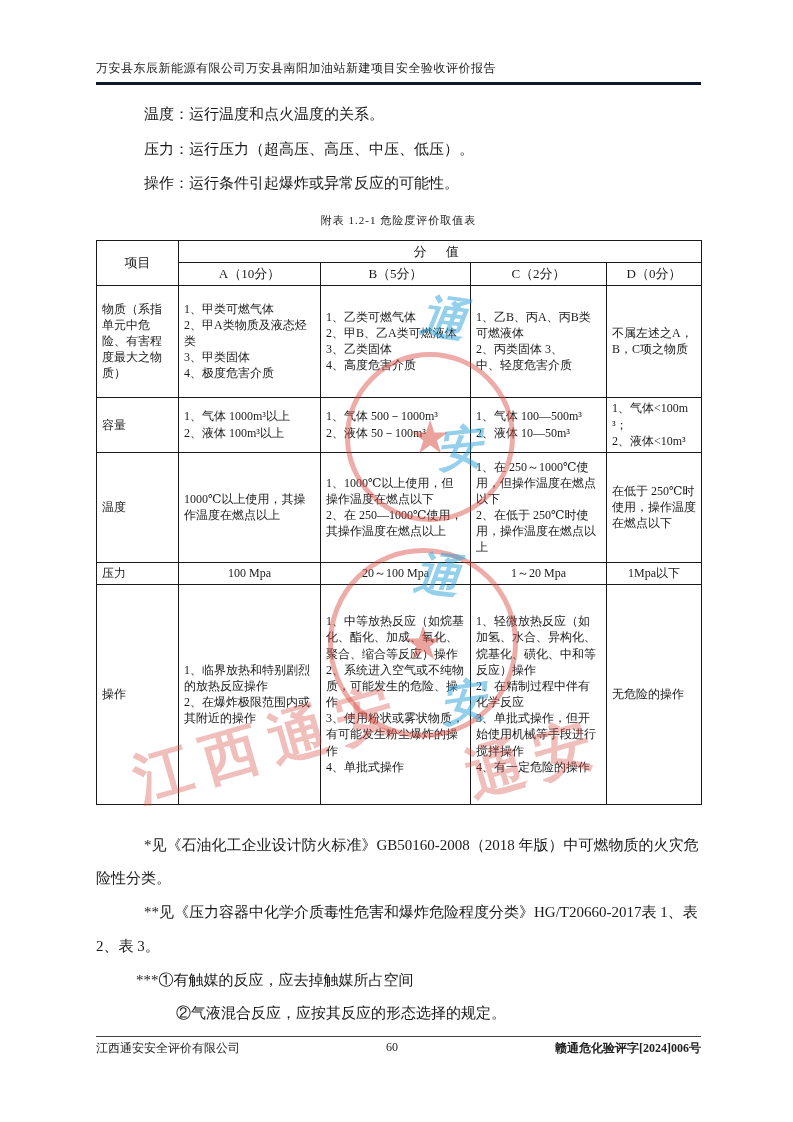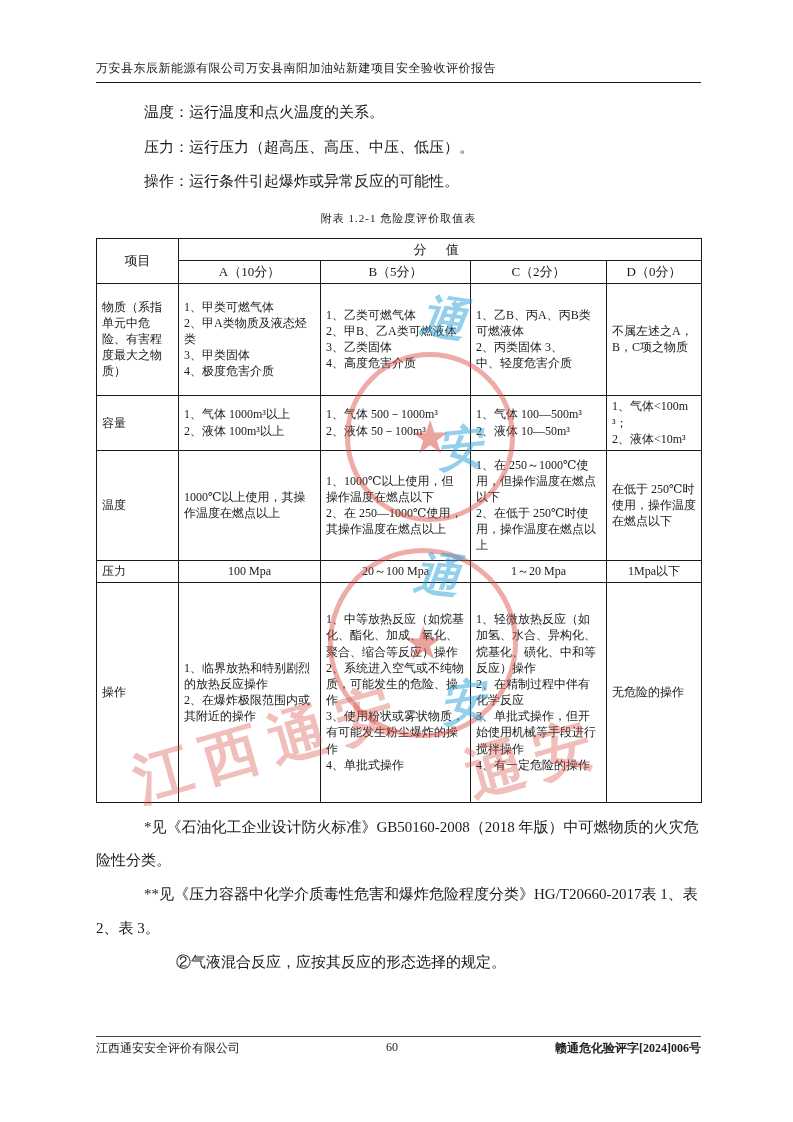--- a/index.html
+++ b/index.html
@@ -14,21 +14,21 @@
   .content {
     position: absolute;
     left: 96px; top: 60px;
     width: 605px;
   }
   
   .doc-header {
     font-size: 12px;
     color: #222;
     padding-bottom: 5px;
-    border-bottom: 1px solid #0f172a;
+    border-bottom: 3px solid #0f172a;
     letter-spacing: 0.5px;
   }
   
   .intro { margin-top: 18px; }
   .intro p {
     padding-left: 48px;
     font-size: 15px;
     line-height: 1.5;
     margin-bottom: 12px;
   }
@@ -68,21 +68,21 @@
   tr.r0 { height: 112px; margin-top: 42px; }
   tr.r1 { height: 55px; }
   tr.r2 { height: 110px; }
   tr.r3 { height: 22px; }
   tr.r4 { height: 220px; }
   td.lbl { font-size: 13px; }
   td.cell { white-space: pre-line; }
   td.top { vertical-align: top; }
   td.ctr { text-align: center; }
   
-  .notes { margin-top: 8px; }
+  .notes { margin-top: 24px; }
   .notes p {
     font-size: 15px;
     line-height: 2.25;
   }
   .notes p.n0, .notes p.n1 { text-indent: 48px; }
   .notes p.n2 { margin-left: 40px; }
   .notes p.n3 { margin-left: 80px; }
   
   .doc-footer {
     position: absolute;
@@ -222,20 +222,21 @@
 3、单批式操作，但开始使用机械等手段进行搅拌操作
 4、有一定危险的操作</td>
         <td class="cell">无危险的操作</td>
       </tr>
     </tbody>
       </table>
 
     <div class="notes">
       <p class="n0">*见《石油化工企业设计防火标准》GB50160-2008（2018 年版）中可燃物质的火灾危险性分类。</p>
       <p class="n1">**见《压力容器中化学介质毒性危害和爆炸危险程度分类》HG/T20660-2017表 1、表 2、表 3。</p>
+      <p class="n2">***①有触媒的反应，应去掉触媒所占空间</p>
       <p class="n3">②气液混合反应，应按其反应的形态选择的规定。</p>
     </div>
 
   </div>
 
   <div class="doc-footer">
     <span class="f-center">60</span>
     <span class="f-left">江西通安安全评价有限公司</span>
     <span class="f-right">赣通危化验评字[2024]006号</span>
   </div>

